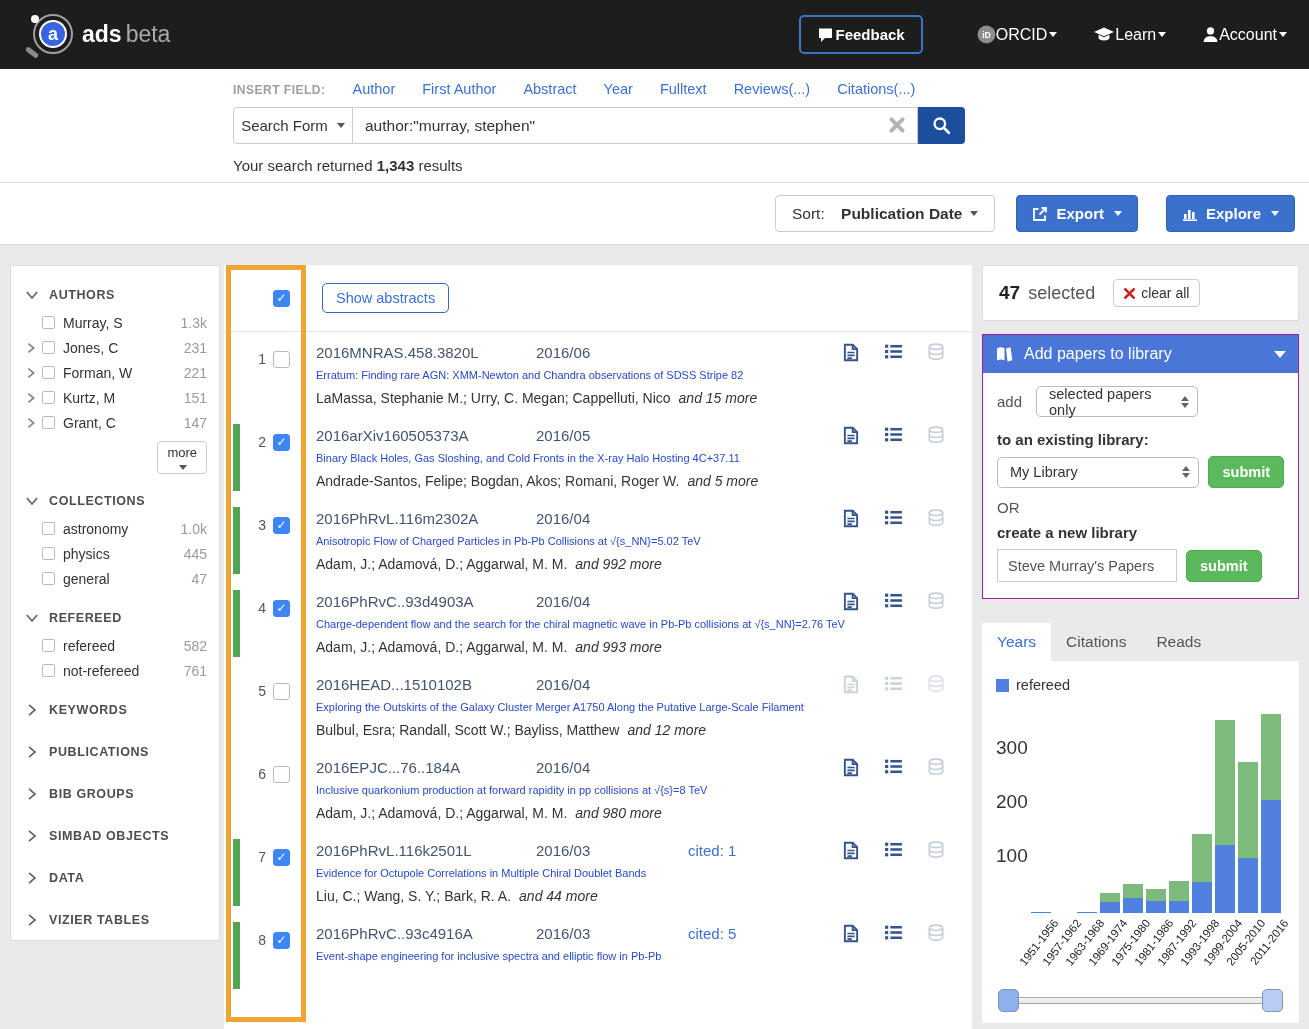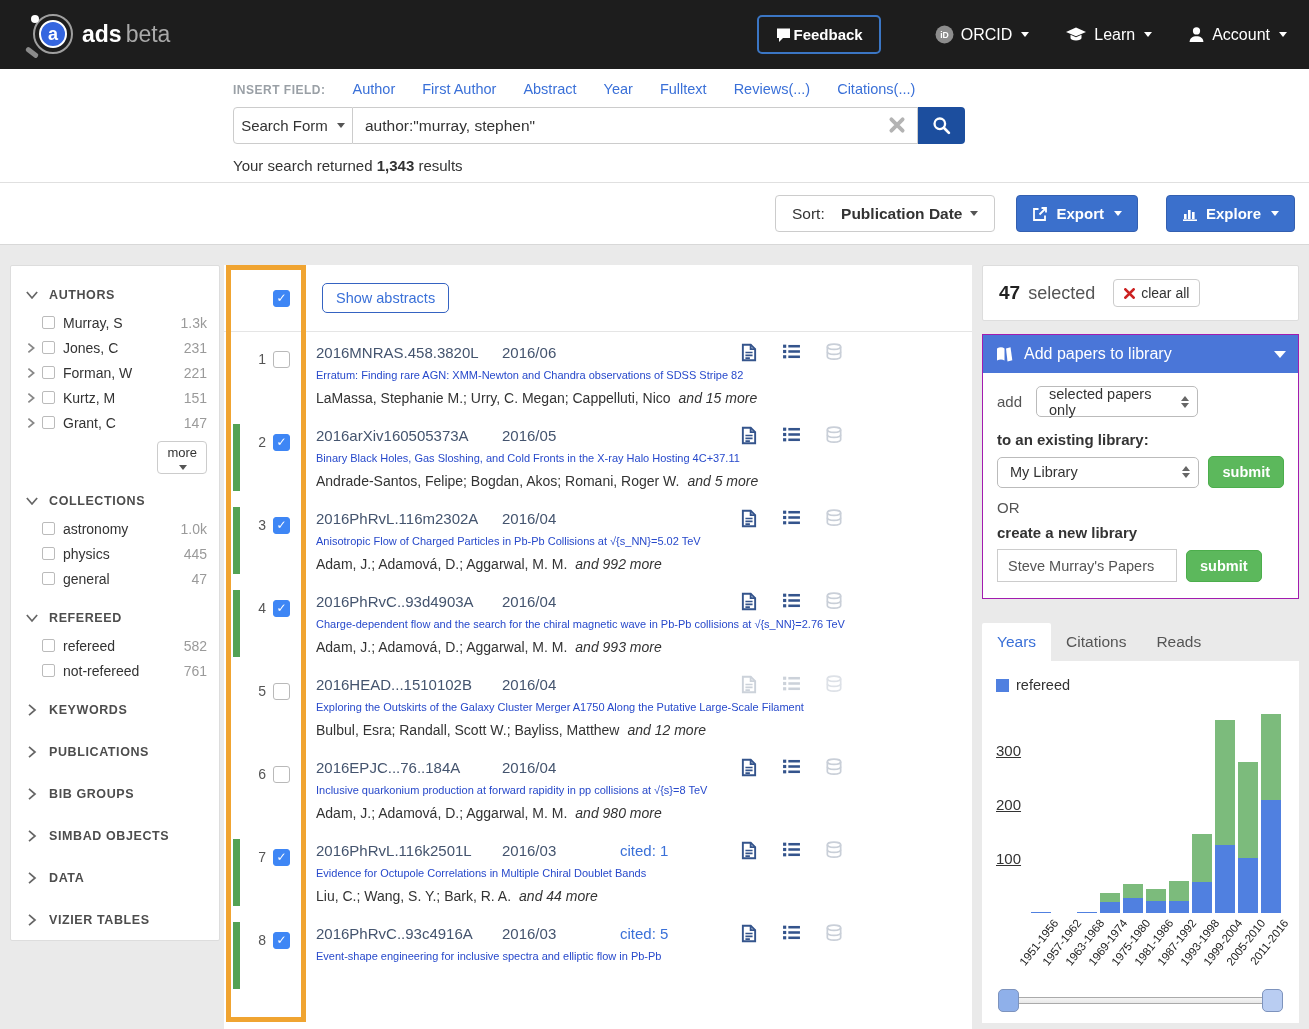--- a/index.html
+++ b/index.html
@@ -11,21 +11,21 @@
   .navbar { height:69px; background:#1d1d1d; display:flex; align-items:center; padding:0 22px; }
   .logo { position:relative; width:54px; height:54px; flex:none; }
   .logo .ring { position:absolute; left:11px; top:6px; width:40px; height:40px; border:2px solid #9f9f9f; border-radius:50%; }
   .logo .ball { position:absolute; left:17px; top:12px; width:28px; height:28px; background:#3566e0; border:2px solid #fff; border-radius:50%; color:#fff; font-weight:bold; font-size:18px; text-align:center; line-height:24px; }
   .logo .dot { position:absolute; left:9px; top:7px; width:8px; height:8px; background:#fff; border-radius:50%; }
   .logo .handle { position:absolute; left:3px; top:42px; width:14px; height:5px; background:#8a8a8a; transform:rotate(38deg); border-radius:2px; }
   .brand { margin-left:6px; font-size:23px; color:#fff; font-weight:bold; }
   .brand .beta { color:#a9a9a9; font-weight:normal; margin-left:4px; }
   .nav-right { margin-left:auto; display:flex; align-items:center; gap:36px; }
   .feedback-btn { display:flex; align-items:center; gap:2px; border:2px solid #3b76c4; border-radius:5px; background:transparent; color:#fff; font-size:15px; font-weight:bold; padding:9px 16px; margin-right:18px; }
-  .nav-item { display:flex; align-items:center; gap:7px; color:#fff; font-size:16px; }
+  .nav-item { display:flex; align-items:center; color:#fff; font-size:16px; }
   .caret { display:inline-block; width:0; height:0; border-left:4px solid transparent; border-right:4px solid transparent; border-top:5px solid currentColor; margin-left:2px; }
 
   
   .search-section { background:#fff; padding-top:12px; height:114px; border-bottom:1px solid #e0e0e0; }
   .insert-row { margin-left:233px; display:flex; align-items:baseline; gap:27px; }
   .insert-label { color:#9aa0a6; font-size:12px; font-weight:bold; letter-spacing:.5px; }
   .field-link { color:#3a70d8; font-size:14.5px; text-decoration:none; }
   .search-row { margin:10px 0 0 233px; width:732px; height:37px; display:flex; }
   .search-form-btn { width:120px; background:#fff; border:1px solid #ccc; border-radius:4px 0 0 4px; font-size:15px; color:#333; display:flex; align-items:center; justify-content:center; gap:7px; }
   .query-wrap { flex:1; position:relative; }
@@ -68,21 +68,21 @@
   .check-cell { width:88px; flex:none; position:relative; display:flex; align-items:flex-start; justify-content:flex-end; padding:10px 22px 0 0; gap:7px; }
   .hdr-row .check-cell { align-items:center; padding-top:0; }
   .row.selected .check-cell::before { content:""; position:absolute; left:9px; top:0; bottom:0; width:7px; background:#54a254; }
   .row-num { font-size:14px; color:#555; line-height:17px; }
   .cb { width:17px; height:17px; border:1px solid #b9b9b9; border-radius:3px; background:#fff; flex:none; font-size:12px; line-height:15px; text-align:center; color:#fff; }
   .cb.checked { background:#3e86f5; border-color:#3e86f5; }
   .cb.checked::after { content:"✓"; }
   .show-abs-btn { margin-left:6px; border:1px solid #3563c2; color:#3a70d8; background:#fff; border-radius:5px; font-size:14.5px; padding:6px 13px; }
   .row { display:flex; padding:9px 0 7px 0; }
   .row-body { width:654px; padding-left:4px; }
-  .row-line1 { display:flex; align-items:center; height:22px; }
+  .row-line1 { display:flex; align-items:center; height:22px;gap:34px; }
   .bibcode { width:186px; font-size:15px; color:#44546e; }
   .pubdate { width:118px; font-size:15px; color:#44546e; }
   .cited { width:120px; font-size:15px; color:#3a70d8; text-decoration:none; }
   .row-icons { display:flex; gap:24px; color:#34548c; }
   .row-icons .db { color:#c9cfd8; }
   .row.links-off .row-icons { color:#ccd2da; }
   .row.links-off .row-icons .db { color:#dde1e7; }
   .rtitle { display:block; font-size:11px; line-height:21px; color:#2749cb; text-decoration:none; margin:2px 0 3px 0; max-width:615px; }
   .authors { font-size:14px; color:#333; line-height:19px; }
   .authors .more-a { font-style:italic; margin-left:8px; }
@@ -112,21 +112,21 @@
   .newlib-input { width:180px; height:33px; border:1px solid #ccc; padding:0 10px; font-size:14.5px; color:#555; font-family:inherit; }
 
   
   .chart-tabs { margin-top:24px; display:flex; }
   .tab { padding:10px 15px; font-size:15.5px; color:#555; }
   .tab.active { background:#fff; color:#3a70d8; border-radius:2px 2px 0 0; }
   .chart-body { background:#fff; padding:12px 12px 10px 12px; }
   .legend { display:flex; align-items:center; gap:7px; font-size:14.5px; color:#333; margin:4px 0 10px 2px; }
   .legend .sq { width:13px; height:13px; background:#5080e0; }
   .plot { position:relative; height:210px; }
-  .ytick { position:absolute; left:2px; font-size:15px; color:#333;text-decoration:underline; }
+  .ytick { position:absolute; left:2px; font-size:19px; color:#333; }
   .bars { position:absolute; left:37px; right:2px; bottom:0; height:205px; display:flex; align-items:flex-end; gap:3px; }
   .bar-col { width:20px; display:flex; flex-direction:column; justify-content:flex-end; }
   .seg.green { background:#7cbb7c; }
   .seg.blue { background:#5080e0; }
   .xlabels { margin-left:37px; display:flex; gap:3px; height:72px; }
   .xslot { width:20px; position:relative; }
   .xlab { position:absolute; top:4px; right:0; transform:rotate(-52deg); transform-origin:top right; white-space:nowrap; font-size:11.5px; color:#222; }
   .slider { position:relative; height:24px; margin:4px 4px 0 4px; }
   .slider .track { position:absolute; left:0; right:0; top:8px; height:7px; border:1px solid #aaa; border-radius:4px; background:linear-gradient(#f5f5f5,#e8e8e8); }
   .slider .hnd { position:absolute; top:0; width:21px; height:23px; border-radius:5px; border:1px solid #7d93bd; }

